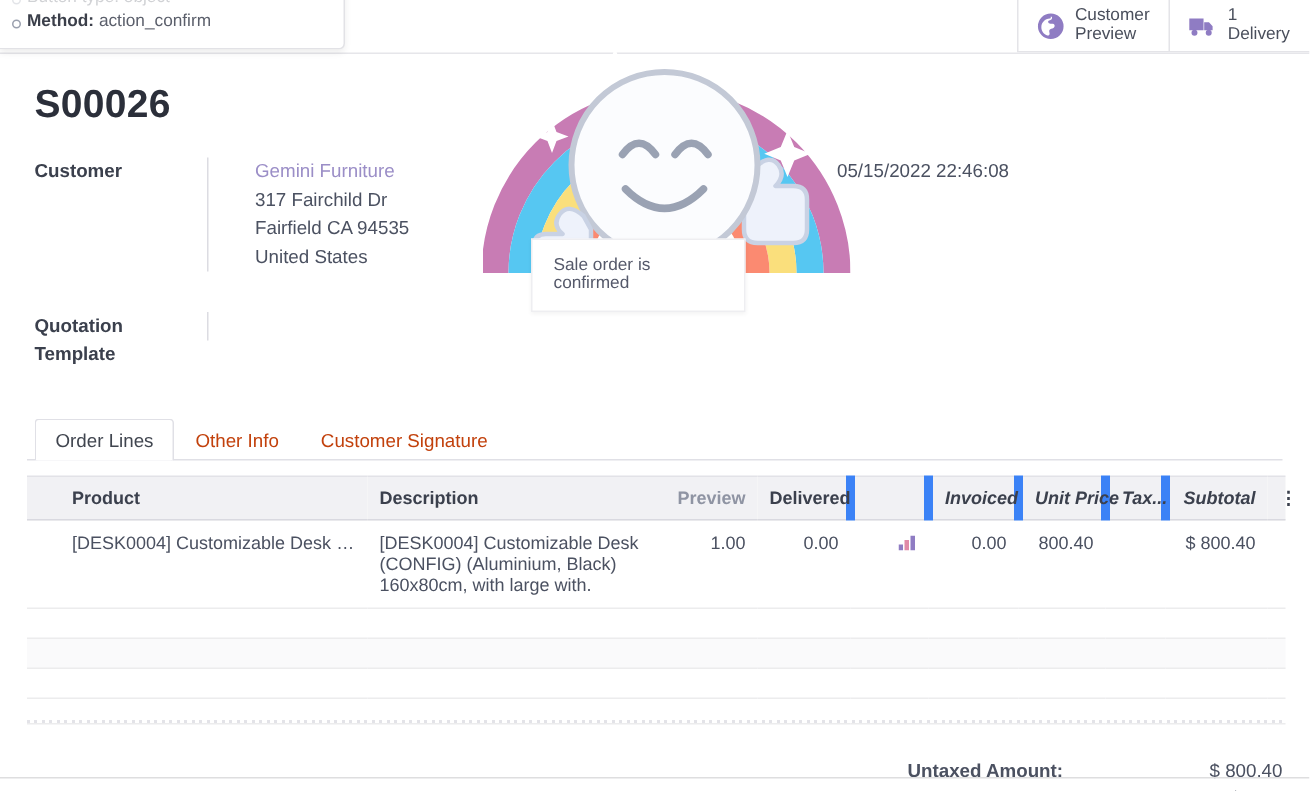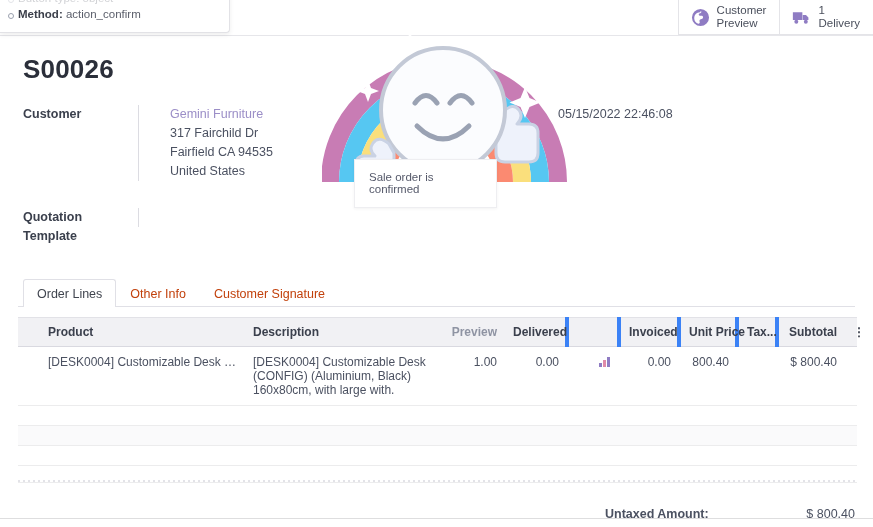--- a/index.html
+++ b/index.html
@@ -115,21 +115,21 @@
   table.lines { width: 837px; border-collapse: collapse; margin-top: 10px; table-layout: fixed; }
   table.lines thead th {
     background: #f1f1f4;
     border-top: 1px solid #e2e2e7;
     border-bottom: 1px solid #d9d9e0;
     font-size: 12px; font-weight: bold; color: #3b404d;
     padding: 7px 8px; text-align: left; white-space: nowrap;
   }
   table.lines thead th.num { text-align: right; }
   table.lines thead th.muted { color: #8f94a3; font-weight: bold; }
-  table.lines thead th.sep { border-left: 4px solid #3b82f6; }
+  table.lines thead th.sep { border-left: 6px solid #3b82f6; font-style: italic; }
   table.lines tbody td {
     border-bottom: 1px solid #ececed;
     font-size: 12px; color: #4b5161;
     padding: 8px 8px; vertical-align: top;
   }
   table.lines tbody td.num { text-align: right; white-space: nowrap; }
   .trunc { display: block; overflow: hidden; text-overflow: ellipsis; white-space: nowrap; }
   .desc-l { display: block; }
   .row-alt td { background: #fafafb; }
   .row-empty td { height: 20px; border-bottom: 1px solid #ececed; }

